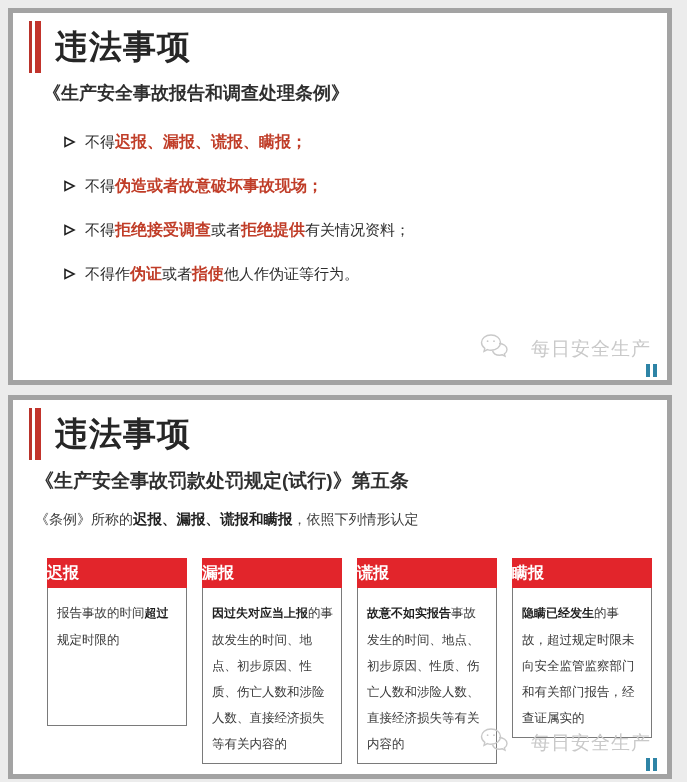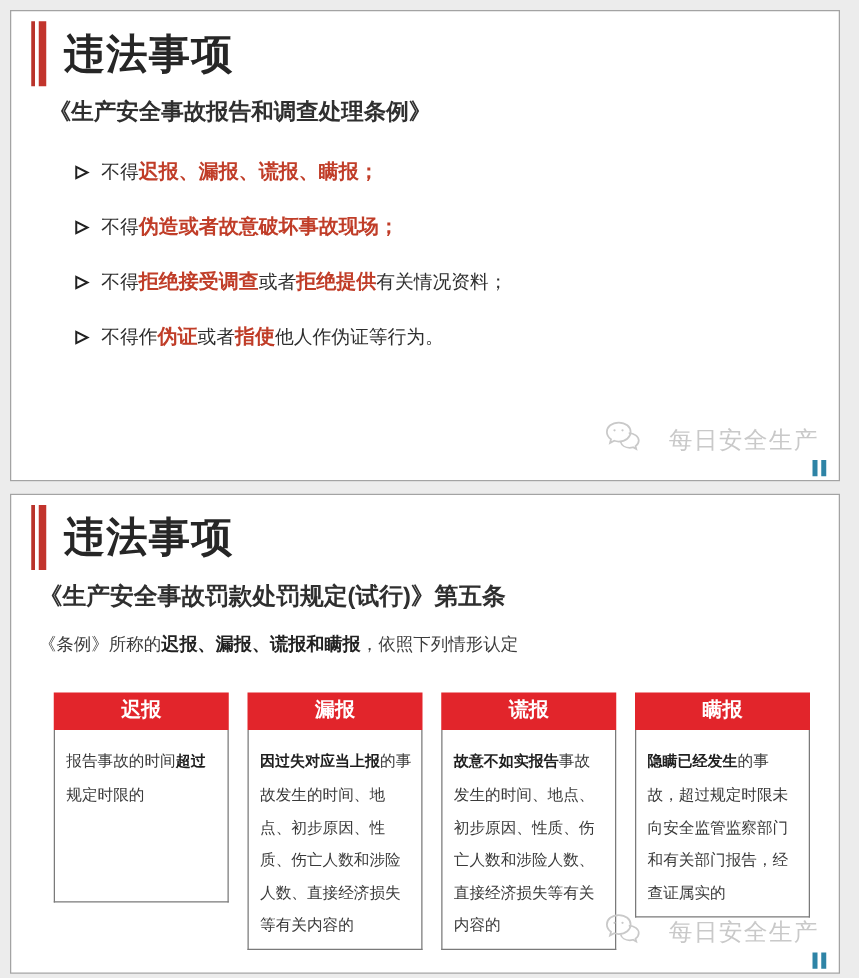--- a/index.html
+++ b/index.html
@@ -10,21 +10,21 @@
   #screen{
     position:relative;
     width:687px;height:782px;
     background:#ececec;
     overflow:hidden;
   }
   .panel{
     position:absolute;
     left:8px;width:664px;
     background:#ffffff;
-    border:1px solid #a3a3a3;
+    border:5px solid #a3a3a3;
     box-sizing:border-box;
   }
   #panel-1{top:8px;height:377px;}
   #panel-2{top:395px;height:384px;}
 
   
   .title-row{
     position:absolute;left:16px;top:8px;
     display:flex;align-items:center;
   }
@@ -63,21 +63,21 @@
 
   
   .cards{
     position:absolute;left:34px;top:158px;
     display:flex;gap:15px;
   }
   .card{width:140px;height:168px;display:flex;flex-direction:column;box-sizing:border-box;}
   .card-header{
     height:30px;background:#e2252b;
     color:#ffffff;font-weight:700;font-size:16px;
-    text-align:center;line-height:30px;
+    line-height:30px;
   }
   .card-body{
     flex:1;
     border:1px solid #7a7a7a;border-top:none;
     padding:12px 8px 6px 9px;
     font-size:12.5px;line-height:26px;color:#3a3a3a;
     box-sizing:border-box;
   }
   .card-body .seg.bold{font-size:12px;color:#1e1e1e;}
 

